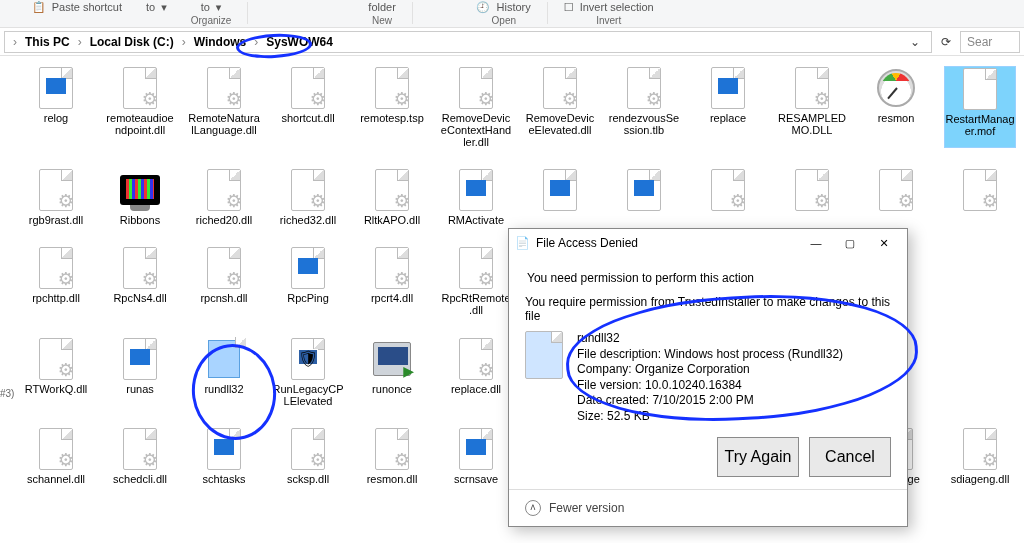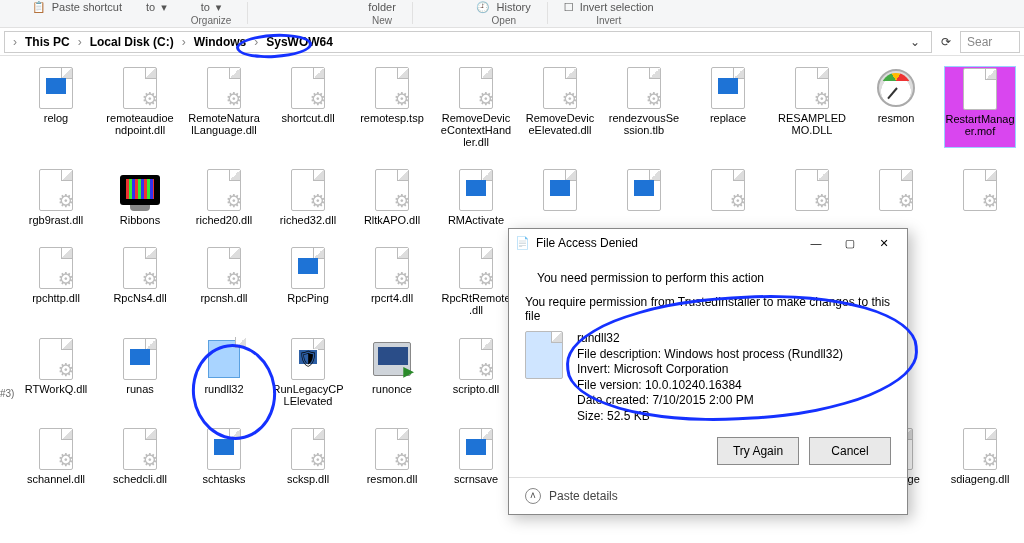--- a/index.html
+++ b/index.html
@@ -16,21 +16,21 @@
 .crumbbar { height: 28px; display: flex; align-items: center; border-bottom: 1px solid #e1e1e1; padding: 0 4px; gap: 4px; }
 .crumbbox { flex: 1; display: flex; align-items: center; height: 22px; border: 1px solid #ccc; padding: 0 6px; gap: 2px; }
 .crumb { padding: 0 4px; white-space: nowrap; font-weight: bold; }
 .chev { color: #888; padding: 0 2px; }
 .refresh, .drop { width: 20px; height: 20px; display: flex; align-items: center; justify-content: center; color: #444; }
 .searchbox { width: 60px; height: 22px; border: 1px solid #ccc; display: flex; align-items: center; padding: 0 6px; color: #888; }
 
 
 .filegrid { position: relative; padding: 10px 20px; display: grid; grid-template-columns: repeat(13, 72px); gap: 20px 12px; justify-content: start; }
 .file { width: 72px; display: flex; flex-direction: column; align-items: center; text-align: center; cursor: default; }
-.file.sel { background: #d946ef; border: 1px solid #99d1ff; }
+.file.sel { background: #7dd3fc; border: 1px solid #99d1ff; }
 .icon { width: 44px; height: 44px; margin-bottom: 2px; position: relative; display: flex; align-items: center; justify-content: center; }
 .fname { font-size: 11px; line-height: 1.1; word-break: break-word; max-height: 3.3em; overflow: hidden; }
 
 
 .page { width: 34px; height: 42px; border: 1px solid #bbb; border-radius: 2px; background: #fff; position: relative; }
 .pagefold::before { content: ""; position: absolute; top: 0; right: 0; width: 10px; height: 10px; background: linear-gradient(135deg, #fff 50%, #ddd 50%); border-left: 1px solid #bbb; border-bottom: 1px solid #bbb; }
 .gear::after { content: "⚙"; position: absolute; right: -2px; bottom: -2px; font-size: 18px; color: #bdbdbd; }
 .bluef::after { content: ""; position: absolute; left: 6px; top: 10px; width: 20px; height: 16px; background: #1e73d6; }
 .termf::after { content: ""; position: absolute; left: 6px; top: 10px; width: 20px; height: 16px; background: #2d5fa5; box-shadow: inset 0 0 0 1px #fff; }
 .bigblue { width: 32px; height: 38px; background: #a9d4ff; border: 1px solid #5aa0e0; }
@@ -47,27 +47,27 @@
 .runonceicon::after { content: "▶"; position: absolute; right: -4px; bottom: -4px; color: #2a8a2a; font-size: 14px; }
 .shieldover::after { content: "🛡"; position: absolute; right: -4px; bottom: -4px; font-size: 16px; }
 
 
 .dialog { position: absolute; left: 508px; top: 228px; width: 400px; background: #fff; border: 1px solid #888; box-shadow: 4px 4px 14px rgba(0,0,0,.25); z-index: 20; }
 .dlg-title { height: 28px; display: flex; align-items: center; padding: 0 6px; font-size: 12px; }
 .dlg-title .t { flex: 1; display: flex; align-items: center; gap: 6px; }
 .dlg-ctl { display: flex; }
 .dlg-btn { width: 34px; height: 22px; display: flex; align-items: center; justify-content: center; font-size: 11px; }
 .dlg-body { padding: 8px 16px 12px; font-size: 12px; }
-.dlg-h { margin: 6px 12px 10px; }
+.dlg-h { margin: 6px 2px 10px; }
 .dlg-sub { margin-bottom: 8px; }
 .dlg-row { display: flex; gap: 10px; }
 .dlg-icon { width: 42px; height: 52px; }
 .dlg-meta div { line-height: 1.3; }
 .dlg-actions { display: flex; justify-content: flex-end; gap: 10px; margin-top: 12px; }
-.btn { min-width: 82px; height: 28px; border: 1px solid #8a8a8a; background: #e9e9e9; font-size: 12px; }
+.btn { min-width: 82px; height: 40px; border: 1px solid #8a8a8a; background: #e9e9e9; font-size: 16px; }
 .dlg-fewer { border-top: 1px solid #ddd; padding: 10px 16px; font-size: 12px; color: #444; display: flex; align-items: center; gap: 8px; }
 .circ { width: 16px; height: 16px; border: 1px solid #888; border-radius: 50%; display: flex; align-items: center; justify-content: center; font-size: 10px; }
 
 
 .anno { position: absolute; border: 3px solid #1531ff; border-radius: 50%; z-index: 30; pointer-events: none; }
 .anno1 { left: 236px; top: 34px; width: 76px; height: 24px; transform: rotate(-3deg); }
 .anno2 { left: 192px; top: 344px; width: 84px; height: 96px; transform: rotate(-8deg); }
 .anno3 { left: 566px; top: 296px; width: 352px; height: 124px; transform: rotate(-3deg); border-radius: 48%; }
 
 .leftedge { position: absolute; left: 0; top: 388px; font-size: 10px; color: #666; }
@@ -389,21 +389,21 @@
     <div class="file">
       <div class="icon">
         <div class="runonceicon"></div>
       </div>
       <div class="fname">runonce</div>
     </div>
     <div class="file">
       <div class="icon">
         <div class="page pagefold gear"></div>
       </div>
-      <div class="fname">scripto.dll</div>
+      <div class="fname">replace.dll</div>
     </div>
     <div class="file" style="visibility: hidden;">
       <div class="icon" style="visibility: hidden;"></div>
       <div class="fname"></div>
     </div>
     <div class="file" style="visibility: hidden;">
       <div class="icon" style="visibility: hidden;"></div>
       <div class="fname"></div>
     </div>
     <div class="file" style="visibility: hidden;">
@@ -517,34 +517,34 @@
   <div class="dlg-body">
     <div class="dlg-h">You need permission to perform this action</div>
     <div class="dlg-sub">You require permission from TrustedInstaller to make changes to this file</div>
     <div class="dlg-row">
       <div class="dlg-icon">
         <div class="page pagefold" style="width:38px;height:48px;background:#cfe5ff"></div>
       </div>
       <div class="dlg-meta">
         <div>rundll32</div>
         <div>File description: Windows host process (Rundll32)</div>
-        <div>Invert: Microsoft Corporation</div>
+        <div>Company: Organize Corporation</div>
         <div>File version: 10.0.10240.16384</div>
         <div>Date created: 7/10/2015 2:00 PM</div>
         <div>Size: 52.5 KB</div>
       </div>
     </div>
     <div class="dlg-actions">
       <button class="btn">Try Again</button>
       <button class="btn">Cancel</button>
     </div>
   </div>
   <div class="dlg-fewer">
     <span class="circ">˄</span>
-    <span>Paste details</span>
+    <span>Fewer version</span>
   </div>
 </div>
 
 <div class="anno anno1"></div>
 <div class="anno anno2"></div>
 <div class="anno anno3"></div>
 
 <div class="leftedge">#3)</div>
 
 </body></html>

